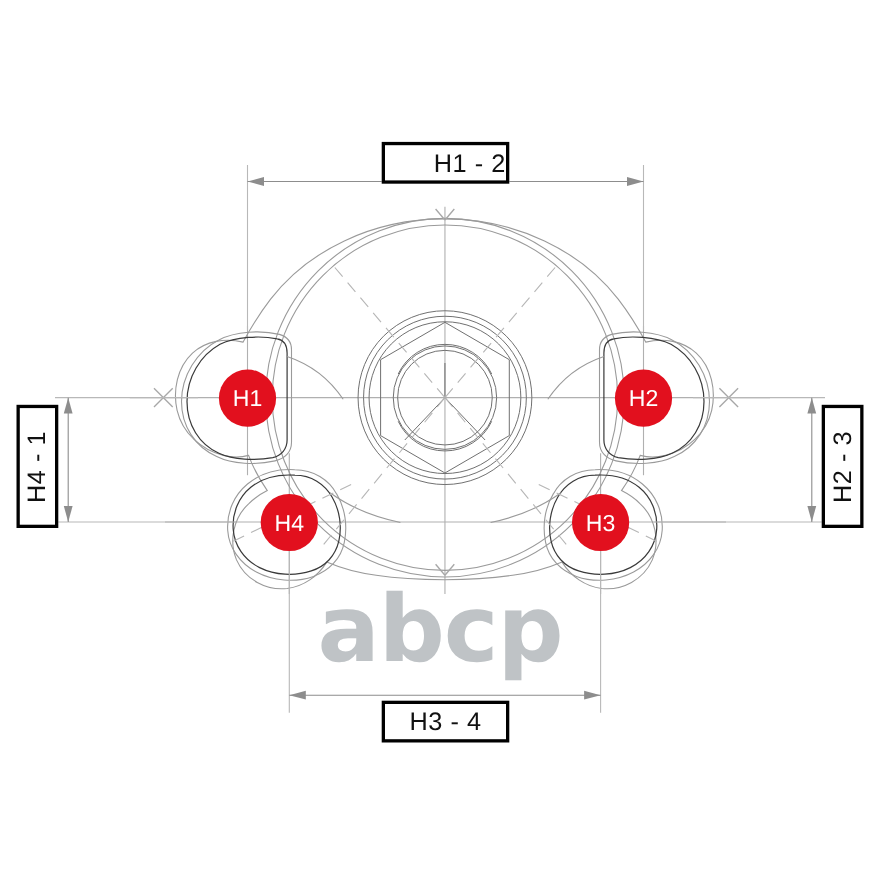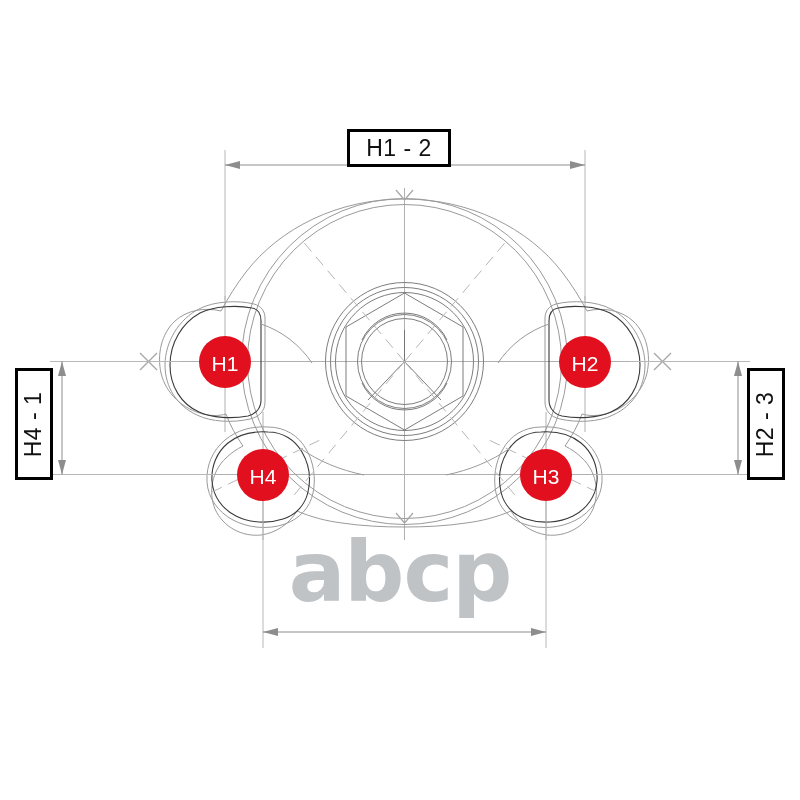--- a/index.html
+++ b/index.html
@@ -111,22 +111,23 @@
     font-family: "Liberation Sans", sans-serif;
     font-size: 23px;
     font-weight: 400;
     color: #111111;
     white-space: nowrap;
     letter-spacing: 0.5px;
   }
   #dim-box-top {
     left: 347px;
     top: 129px;
-    width: 104px;
+    width: 116px;
     height: 38px;
+    justify-content: flex-end;
   }
   #dim-box-bottom {
     left: 347px;
     top: 637px;
     width: 116px;
     height: 38px;
   }
   #dim-box-left {
     left: 15px;
     top: 368px;
@@ -370,20 +371,23 @@
       <circle class="hole-dot" cx="263" cy="475" r="26" fill="#e2101e"></circle>
       <text class="hole-label" x="263" y="476">H4</text>
     </g>
 
   </svg>
 
   <div class="dim-box" id="dim-box-top">
     <span>H1 - 2</span>
   </div>
 
+  <div class="dim-box" id="dim-box-bottom">
+    <span>H3 - 4</span>
+  </div>
 
   <div class="dim-box" id="dim-box-left">
     <span>H4 - 1</span>
   </div>
 
   <div class="dim-box" id="dim-box-right">
     <span>H2 - 3</span>
   </div>
 
 </div>

